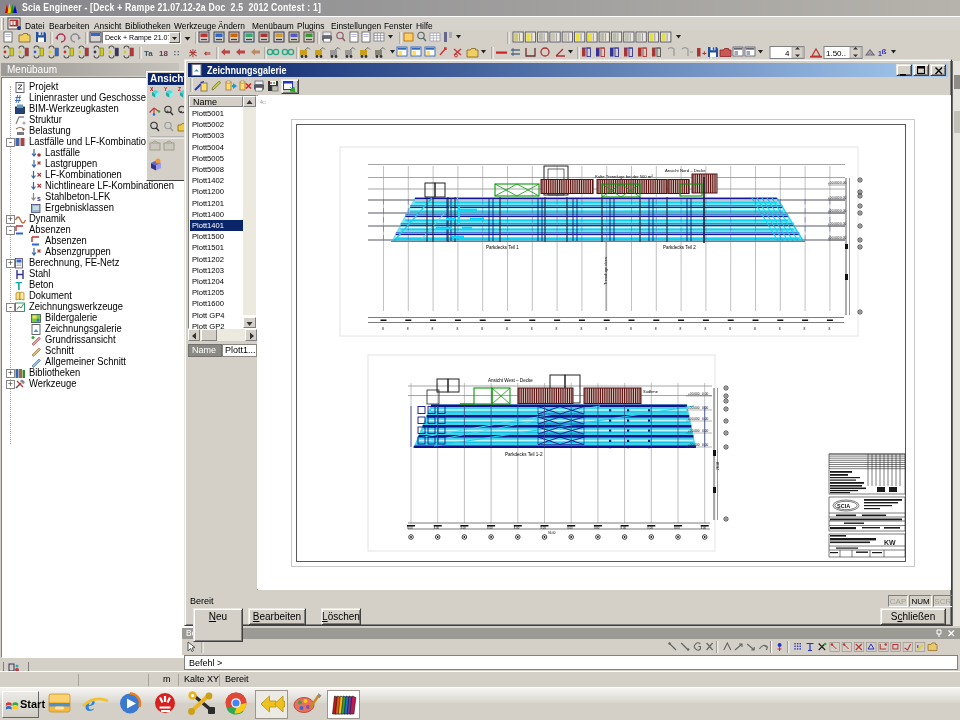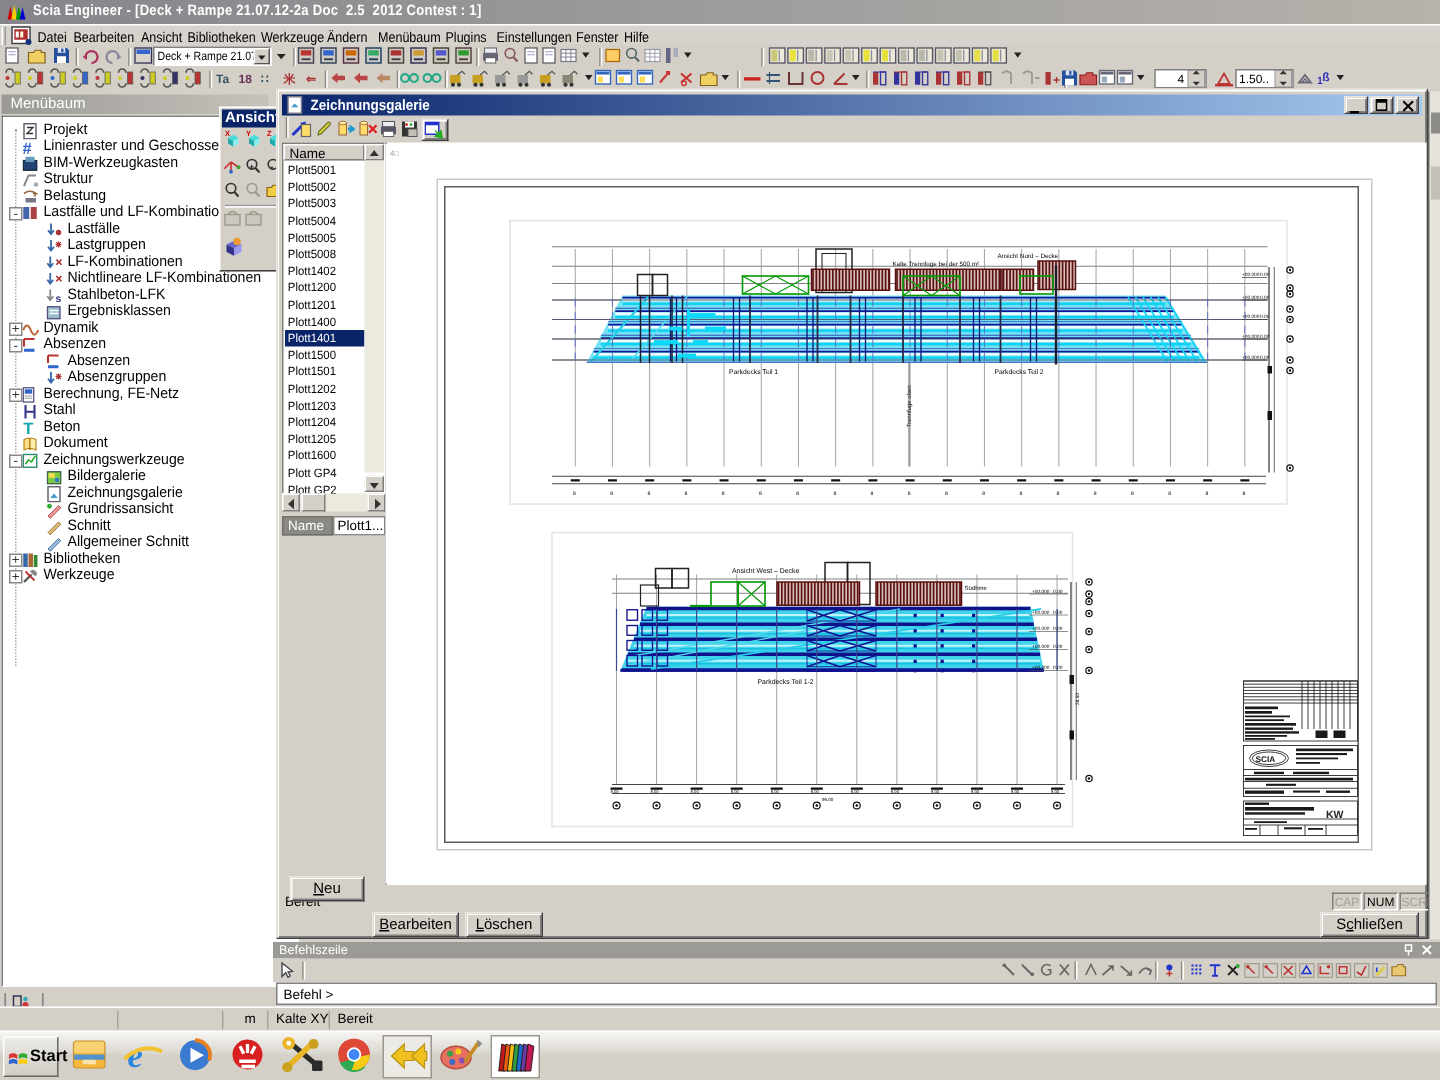--- a/index.html
+++ b/index.html
@@ -353,23 +353,23 @@
         </svg>
       </div>
 </div>
 <div class="abs" style="left:3px;top:284px;width:34px;height:13px;background:#8a8984;border:1px solid #70706c;color:#fff;padding-left:3px;font-size:9px;line-height:11px">Name</div>
 <div class="abs" style="left:37px;top:284px;width:35px;height:13px;background:#fff;border:1px solid #8a8880;font-size:9px;padding-left:2px;line-height:11px">Plott1...</div>
 <div class="abs" style="left:72px;top:35px;width:694px;height:495px;background:#fff;border-left:1px solid #999"></div>
 <span class="tt" style="left:5px;top:536px;font-size:9px">Bereit</span>
 <span class="abs sunken" style="left:703px;top:535px;width:20px;height:12px;color:#a19f97;font-size:8px;text-align:center;line-height:11px">CAP</span>
 <span class="abs sunken" style="left:724px;top:535px;width:23px;height:12px;color:#000;font-size:8px;text-align:center;line-height:11px">NUM</span>
 <span class="abs sunken" style="left:748px;top:535px;width:24px;height:12px;color:#a19f97;font-size:8px;text-align:center;line-height:11px">SCRL</span>
-<div class="btn" style="left:8px;top:524px;width:50px;height:17px;line-height:15px"><u>N</u>eu</div>
+<div class="btn" style="left:8px;top:548px;width:50px;height:34px;line-height:15px"><u>N</u>eu</div>
 <div class="btn" style="left:63px;top:548px;width:58px;height:17px;line-height:15px"><u>B</u>earbeiten</div>
-<div class="btn" style="left:125px;top:548px;width:52px;height:17px;line-height:15px"><u>L</u>öschen</div>
+<div class="btn" style="left:136px;top:548px;width:40px;height:17px;line-height:15px"><u>L</u>öschen</div>
 <div class="btn" style="left:695px;top:548px;width:66px;height:17px;line-height:15px">S<u>c</u>hließen</div>
 </div>
 <div class="abs" style="left:952px;top:61px;width:8px;height:565px;background:#e6e3dc;border-left:1px solid #6a6a66;z-index:11">
 <div class="abs" style="left:1px;top:14px;width:6px;height:14px;background:#8e8c86"></div>
 <div class="abs" style="left:1px;top:50px;width:6px;height:22px;background:#c3c0b8"></div>
 </div>
 <svg class="abs" style="left:257px;top:96px;z-index:11" width="694" height="493" viewBox="0 0 694 493">
     <rect width="694" height="493" fill="#fff"></rect>
     <rect x="34.5" y="23.5" width="623" height="447" fill="none" stroke="#c9c9c9"></rect>
     <rect x="39.5" y="28.5" width="609" height="437" fill="none" stroke="#5a5a5a"></rect>

